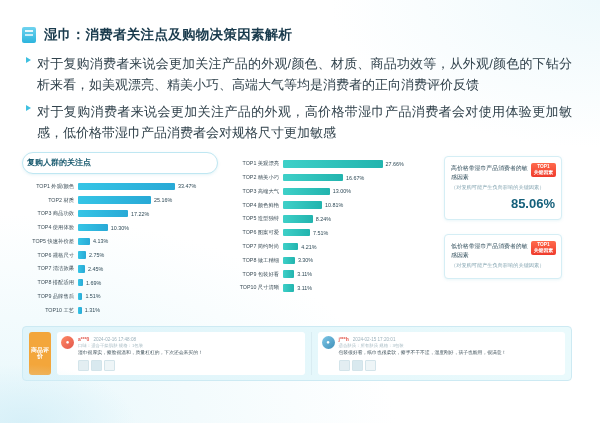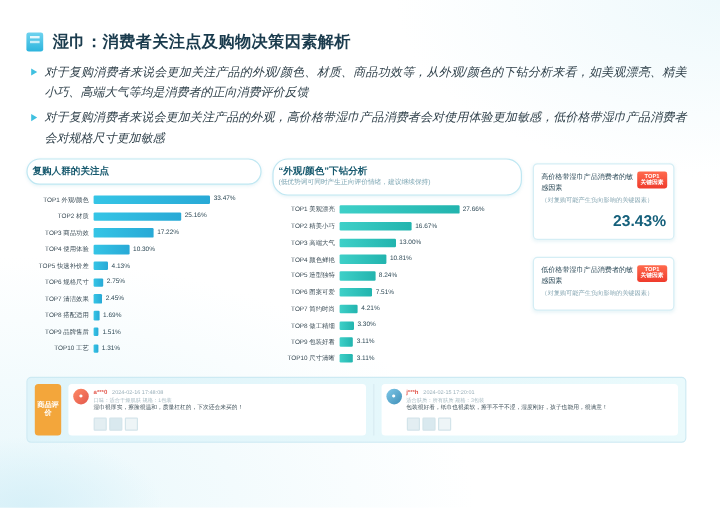--- a/index.html
+++ b/index.html
@@ -41,21 +41,21 @@
   }
   
   .bullets{ margin:9px 0 0 4px; }
   .bullet{ display:flex; gap:6px; margin-bottom:5px; }
   .bullet .tri{
     flex:0 0 auto; margin-top:4px;
     width:0;height:0;border-left:5px solid #3fc0e0;
     border-top:3.5px solid transparent;border-bottom:3.5px solid transparent;
   }
   .bullet p{
-    margin:0; font-size:10px; line-height:1.65; color:#31424c; text-align:justify;font-style:italic;
+    margin:0; font-size:13px; line-height:1.65; color:#31424c; text-align:justify;
   }
   
   .cols{ display:flex; gap:9px; margin-top:8px; }
   .col-left{ width:196px; }
   .col-mid{ width:208px; }
   .col-right{ width:118px; padding-top:4px;}
   .pill{
     border-radius:13px; background:#ffffff;
     border:1px solid #bfe7f2;
     box-shadow:0 1px 3px rgba(44,160,190,.13);
@@ -217,24 +217,20 @@
             <div class="lbl">TOP10 工艺</div>
             <div class="barwrap">
               <div class="bar" style="width: 3.799px;"></div>
               <div class="val">1.31%</div>
             </div>
           </div>
         </div>
     </div>
 
     <div class="col-mid">
-      <div class="pill">
-        <span>“外观/颜色”下钻分析</span>
-        <span class="sub">(低优势词可同时产生正向评价情绪，建议继续保持)</span>
-      </div>
       <div class="chart" id="chart-mid">
           <div class="row">
             <div class="lbl">TOP1 美观漂亮</div>
             <div class="barwrap">
               <div class="bar mid" style="width: 99.576px;"></div>
               <div class="val">27.66%</div>
             </div>
           </div>
           <div class="row">
             <div class="lbl">TOP2 精美小巧</div>
@@ -303,21 +299,21 @@
     </div>
 
     <div class="col-right">
       <div class="rcard">
         <div class="tag">
           <span>TOP1</span><br>
           <span>关键因素</span>
         </div>
         <div class="t" style="padding-right:26px;">高价格带湿巾产品消费者的敏感因素</div>
         <div class="t2">（对复购可能产生负向影响的关键因素）</div>
-        <div class="num">23.43%</div>
+        <div class="num">85.06%</div>
       </div>
       <div class="rcard">
         <div class="tag">
           <span>TOP1</span><br>
           <span>关键因素</span>
         </div>
         <div class="t" style="padding-right:26px;">低价格带湿巾产品消费者的敏感因素</div>
         <div class="t2">（对复购可能产生负向影响的关键因素）</div>
       </div>
     </div>

